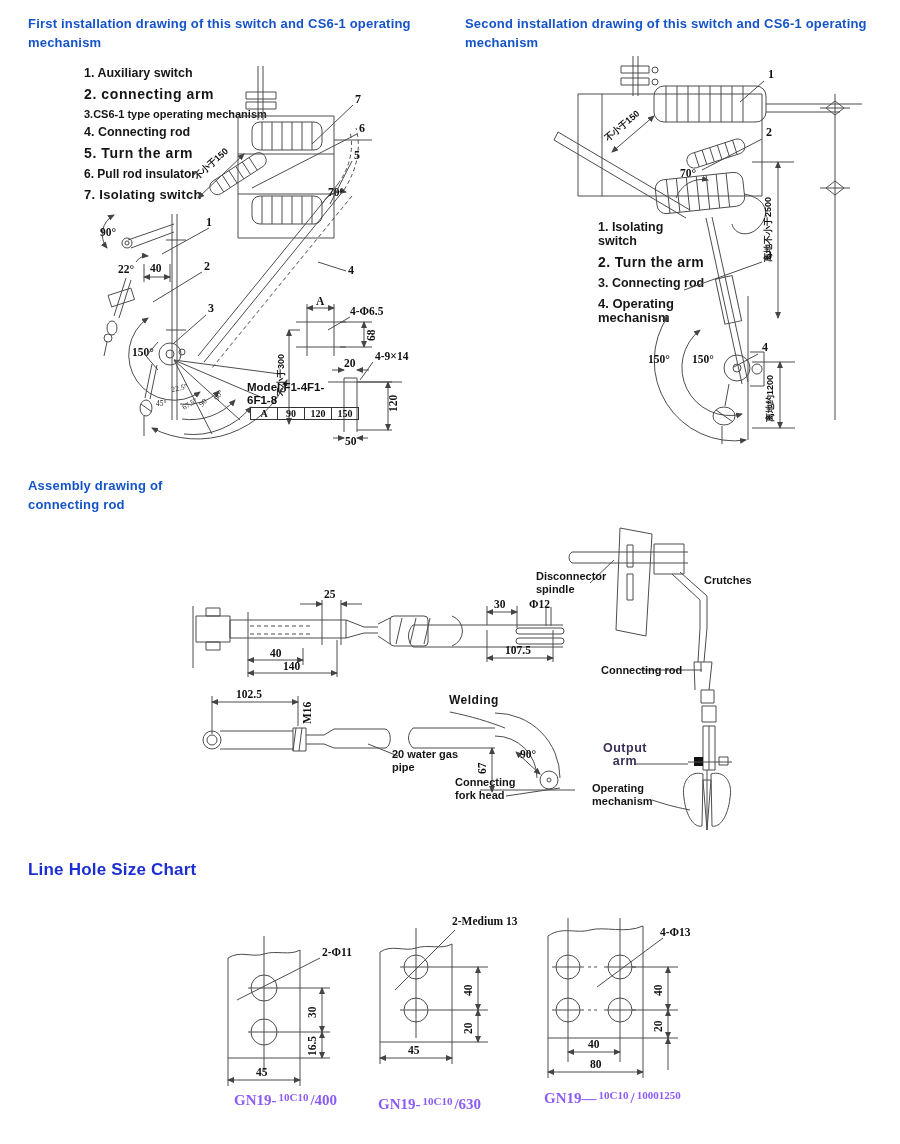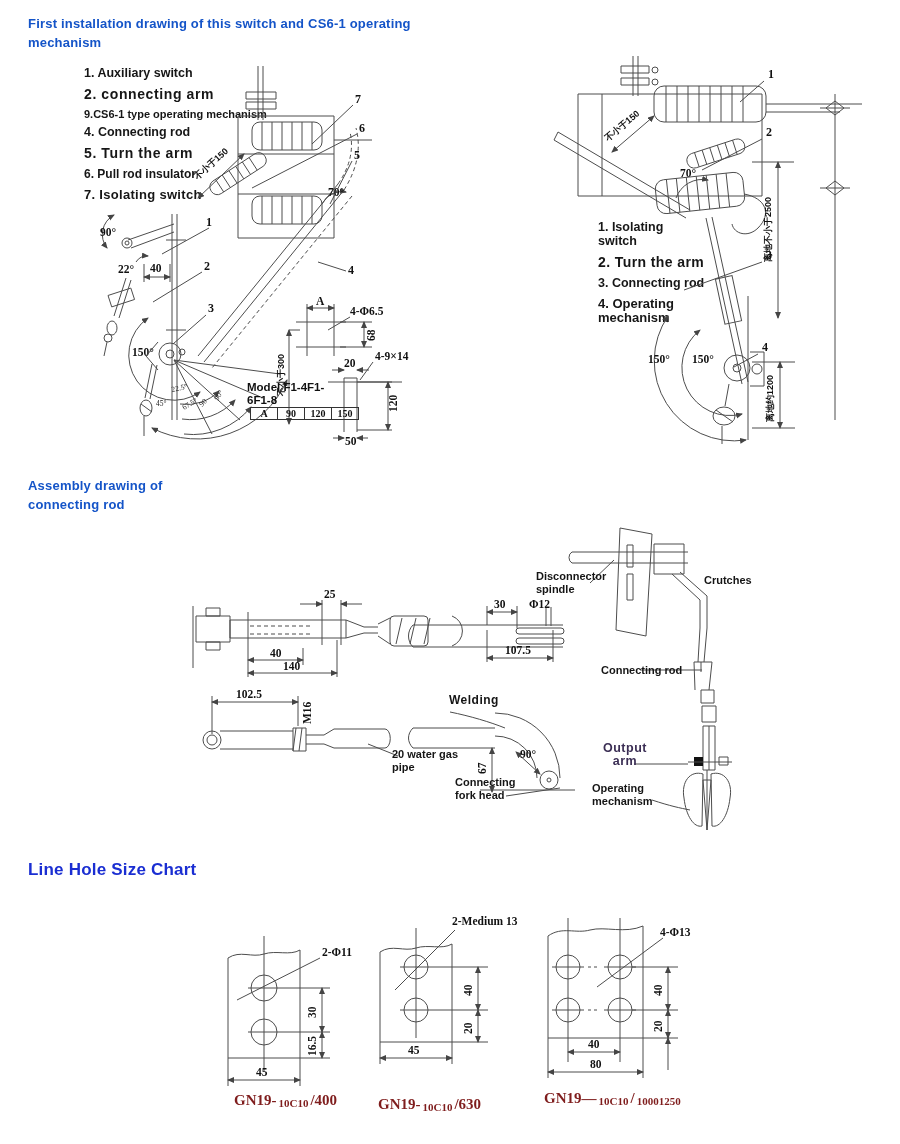--- a/index.html
+++ b/index.html
@@ -27,39 +27,40 @@
   .tbg {font:bold 11.5px "Liberation Serif",serif;fill:#111;}
   .tc  {font:bold 12px "Liberation Serif",serif;fill:#111;}
   .ts  {font:7.5px "Liberation Serif",serif;fill:#222;}
   .zh  {font:9px "Liberation Sans",sans-serif;fill:#111;font-weight:bold;}
   .alabel{position:absolute;font-weight:bold;font-size:11px;line-height:12.5px;color:#151515;}
   .mlabel{position:absolute;font-weight:bold;font-size:11.5px;color:#111;white-space:nowrap;}
   .cap{position:absolute;font-weight:bold;font-size:11px;line-height:13px;color:#151515;}
   table.atab{position:absolute;border-collapse:collapse;}
   table.atab td{border:1px solid #333;font:bold 10px "Liberation Serif",serif;
       width:26px;height:11px;text-align:center;padding:0;}
-  .model{position:absolute;display:flex;align-items:flex-end;font-family:"Liberation Serif",serif;
-         font-weight:bold;font-size:15px;color:#7f1d1d;white-space:nowrap;}
+  .model{position:absolute;display:flex;align-items:flex-start;font-family:"Liberation Serif",serif;
+         font-weight:bold;font-size:15px;color:#8b5cf6;white-space:nowrap;}
   .frac{display:inline-flex;line-height:1.02;font-size:11px;text-align:center;margin:0 2px;}
   .outlbl{color:#3c2f55;font-size:12.5px;text-align:center;letter-spacing:.5px;}
   .weldlbl{font-size:12px;letter-spacing:.5px;}
 </style>
 </head>
 <body>
 
 <div id="screen">
 
   <div class="h1" style="left:28px;top:14px;width:432px">First installation drawing of this switch and CS6-1 operating mechanism</div>
+  <div class="h1" style="left:465px;top:14px;width:420px">Second installation drawing of this switch and CS6-1 operating mechanism</div>
   <div class="h1" style="left:28px;top:476px;width:175px">Assembly drawing of connecting rod</div>
   <div class="h1 h1-holes" style="left:28px;top:860px;width:320px">Line Hole Size Chart</div>
 
   <div class="legend legend1" style="left:84px;top:66px">
     <div>1. Auxiliary switch</div>
     <div>2. connecting arm</div>
-    <div>9.CS6-1 type operating mechanism</div>
+    <div>3.CS6-1 type operating mechanism</div>
     <div>4. Connecting rod</div>
     <div>5. Turn the arm</div>
     <div>6. Pull rod insulator</div>
     <div>7. Isolating switch</div>
   </div>
 
   <div class="legend legend2" style="left:598px;top:220px">
     <div>1. Isolating switch</div>
     <div>2. Turn the arm</div>
     <div>3. Connecting rod</div>

